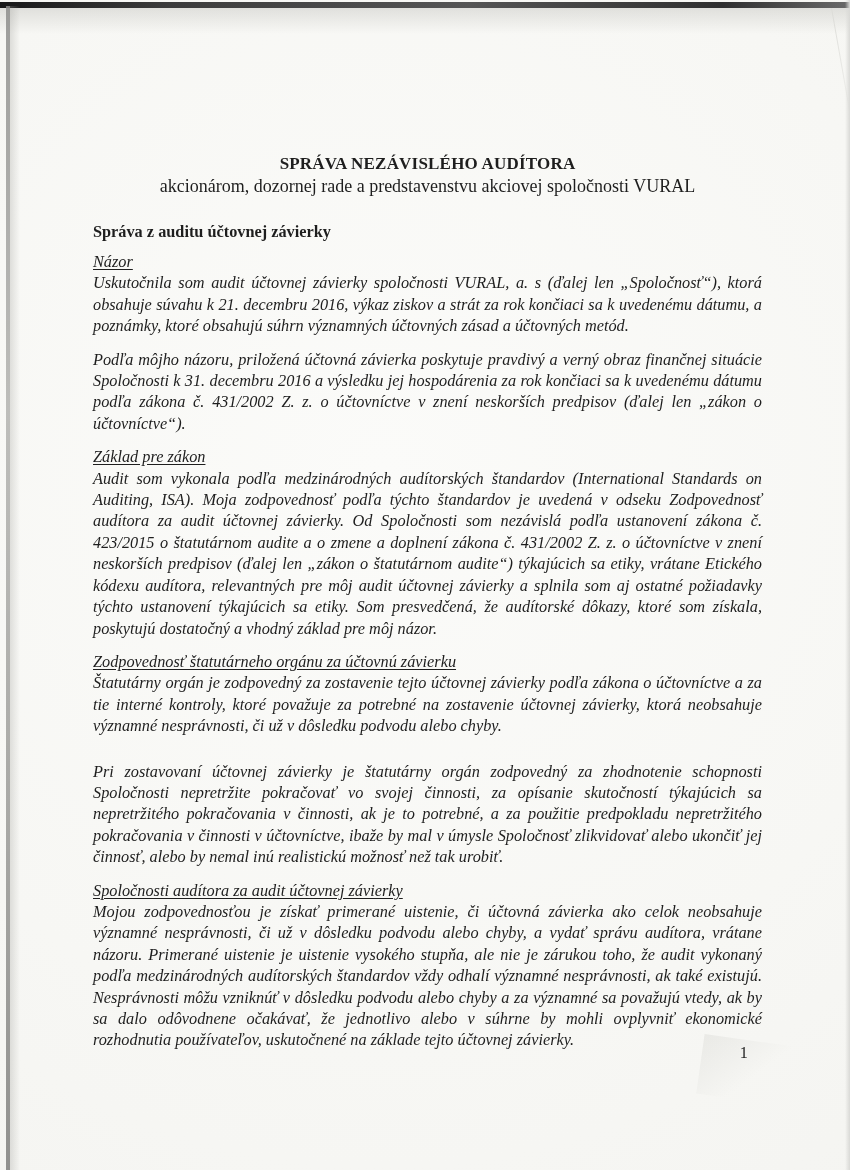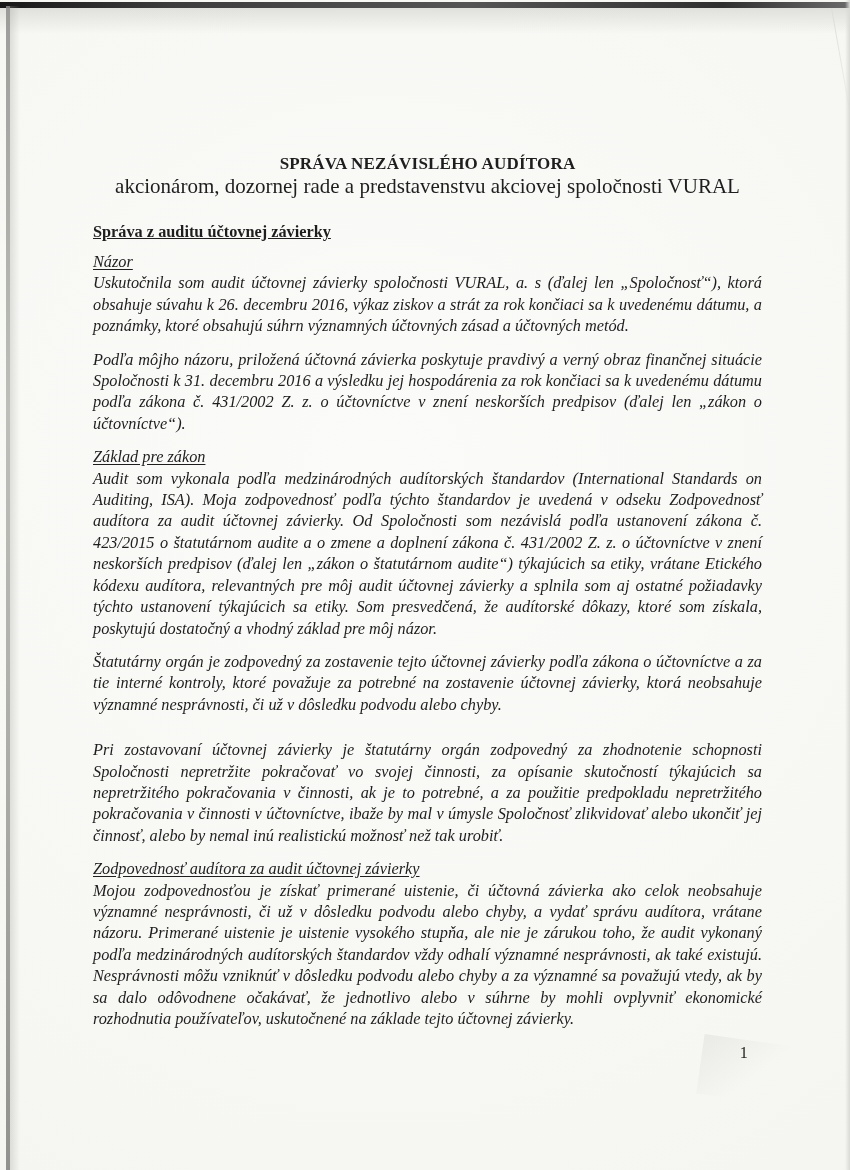--- a/index.html
+++ b/index.html
@@ -44,22 +44,22 @@
     background:linear-gradient(135deg,rgba(210,210,205,0.35),rgba(255,255,255,0) 60%);
     transform:rotate(8deg);
   }
   
   .content {
     position:absolute; left:93px; top:153px; width:669px;
     font-size:16.3px; line-height:21.4px;
     text-align:justify;
   }
   .doc-title   { text-align:center; font-weight:bold; font-size:17px; line-height:22px; letter-spacing:0.2px; }
-  .doc-subtitle{ text-align:center; font-size:21px; line-height:22px; }
-  .report-title{ font-weight:bold; margin-top:24px; margin-bottom:8px; line-height:22px;text-decoration:underline; }
+  .doc-subtitle{ text-align:center; font-size:18px; line-height:22px; }
+  .report-title{ font-weight:bold; margin-top:24px; margin-bottom:8px; line-height:22px; }
   .section { margin-top:6px;font-style:italic; }
   .section-heading { text-decoration:underline; text-underline-offset:2px; }
   .content p { margin:0 0 12px 0; }
   .content .section p:last-child { margin-bottom:12px; }
   .p-spaced { margin-top:24px !important; }
   .page-number {
     position:absolute; top:1043px; right:102px;
     font-size:16.3px; color:#262626;
   }
 </style>
@@ -75,34 +75,35 @@
   <div class="corner-fold"></div>
   <div class="crease"></div>
 
   <div class="content">
     <div class="doc-title">SPRÁVA NEZÁVISLÉHO AUDÍTORA</div>
     <div class="doc-subtitle">akcionárom, dozornej rade a predstavenstvu akciovej spoločnosti VURAL</div>
     <div class="report-title">Správa z auditu účtovnej závierky</div>
 
     <div class="section">
       <div class="section-heading">Názor</div>
-      <p>Uskutočnila som audit účtovnej závierky spoločnosti VURAL, a. s (ďalej len „Spoločnosť“), ktorá obsahuje súvahu k 26. decembru 2016, výkaz ziskov a strát za rok končiaci sa k uvedenému dátumu, a poznámky, ktoré obsahujú súhrn významných účtovných zásad a účtovných metód.</p>
+      <p>Uskutočnila som audit účtovnej závierky spoločnosti VURAL, a. s (ďalej len „Spoločnosť“), ktorá obsahuje súvahu k 21. decembru 2016, výkaz ziskov a strát za rok končiaci sa k uvedenému dátumu, a poznámky, ktoré obsahujú súhrn významných účtovných zásad a účtovných metód.</p>
       <p>Podľa môjho názoru, priložená účtovná závierka poskytuje pravdivý a verný obraz finančnej situácie Spoločnosti k 31. decembru 2016 a výsledku jej hospodárenia za rok končiaci sa k uvedenému dátumu podľa zákona č. 431/2002 Z. z. o účtovníctve v znení neskorších predpisov (ďalej len „zákon o účtovníctve“).</p>
     </div>
 
     <div class="section">
       <div class="section-heading">Základ pre zákon</div>
       <p>Audit som vykonala podľa medzinárodných audítorských štandardov (International Standards on Auditing, ISA). Moja zodpovednosť podľa týchto štandardov je uvedená v odseku Zodpovednosť audítora za audit účtovnej závierky. Od Spoločnosti som nezávislá podľa ustanovení zákona č. 423/2015 o štatutárnom audite a o zmene a doplnení zákona č. 431/2002 Z. z. o účtovníctve v znení neskorších predpisov (ďalej len „zákon o štatutárnom audite“) týkajúcich sa etiky, vrátane Etického kódexu audítora, relevantných pre môj audit účtovnej závierky a splnila som aj ostatné požiadavky týchto ustanovení týkajúcich sa etiky. Som presvedčená, že audítorské dôkazy, ktoré som získala, poskytujú dostatočný a vhodný základ pre môj názor.</p>
     </div>
 
     <div class="section">
+      <div class="section-heading">Zodpovednosť štatutárneho orgánu za účtovnú závierku</div>
       <p>Štatutárny orgán je zodpovedný za zostavenie tejto účtovnej závierky podľa zákona o účtovníctve a za tie interné kontroly, ktoré považuje za potrebné na zostavenie účtovnej závierky, ktorá neobsahuje významné nesprávnosti, či už v dôsledku podvodu alebo chyby.</p>
       <p class="p-spaced">Pri zostavovaní účtovnej závierky je štatutárny orgán zodpovedný za zhodnotenie schopnosti Spoločnosti nepretržite pokračovať vo svojej činnosti, za opísanie skutočností týkajúcich sa nepretržitého pokračovania v činnosti, ak je to potrebné, a za použitie predpokladu nepretržitého pokračovania v činnosti v účtovníctve, ibaže by mal v úmysle Spoločnosť zlikvidovať alebo ukončiť jej činnosť, alebo by nemal inú realistickú možnosť než tak urobiť.</p>
     </div>
 
     <div class="section">
-      <div class="section-heading">Zodpovednosť audítora za audit účtovnej závierky</div>
+      <div class="section-heading">Spoločnosti audítora za audit účtovnej závierky</div>
       <p>Mojou zodpovednosťou je získať primerané uistenie, či účtovná závierka ako celok neobsahuje významné nesprávnosti, či už v dôsledku podvodu alebo chyby, a vydať správu audítora, vrátane názoru. Primerané uistenie je uistenie vysokého stupňa, ale nie je zárukou toho, že audit vykonaný podľa medzinárodných audítorských štandardov vždy odhalí významné nesprávnosti, ak také existujú. Nesprávnosti môžu vzniknúť v dôsledku podvodu alebo chyby a za významné sa považujú vtedy, ak by sa dalo odôvodnene očakávať, že jednotlivo alebo v súhrne by mohli ovplyvniť ekonomické rozhodnutia používateľov, uskutočnené na základe tejto účtovnej závierky.</p>
     </div>
   </div>
 
   <div class="page-number">1</div>
 </div>
 
 </body></html>

